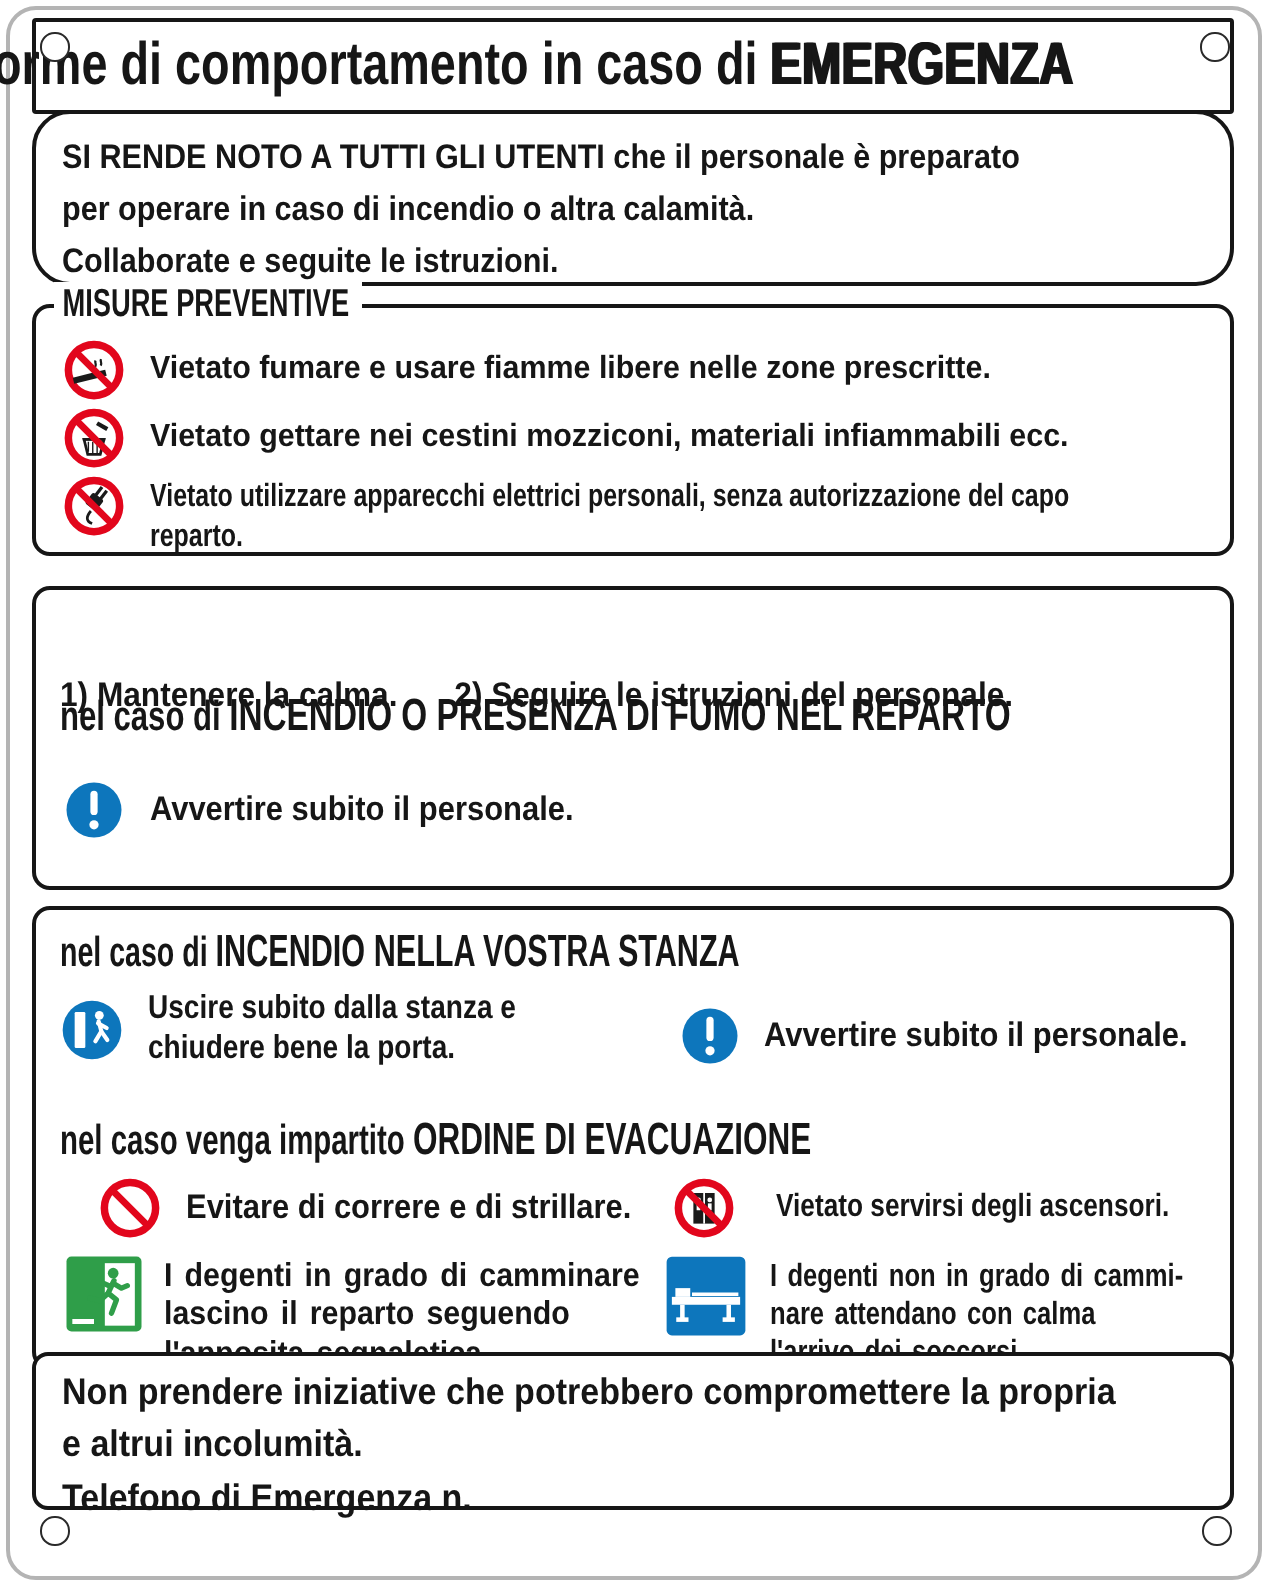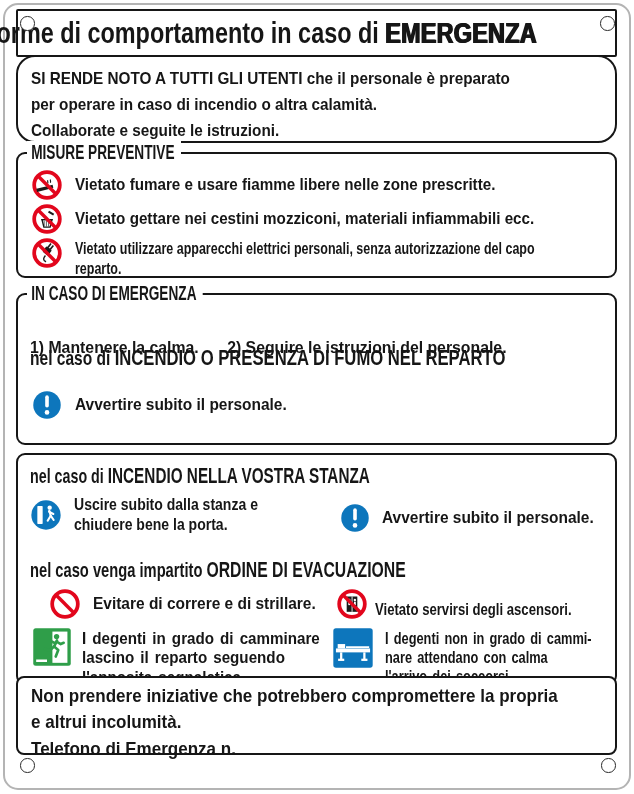--- a/index.html
+++ b/index.html
@@ -27,21 +27,21 @@
   .t-prev3{font-size:16px;line-height:1.22;transform:scaleX(.78);margin-top:1px;}
   .steps{position:absolute;left:12px;top:26px;font-size:17px;white-space:pre;transform:scaleX(.93);transform-origin:0 0;}
   .steps .s1{display:inline-block;width:212px;}
   .hd{position:absolute;white-space:pre;transform-origin:0 50%;}
   .hd .hp{font-size:21px;} .hd .hc{font-size:22.5px;}
   #emg-hd{left:12px;top:50px;transform:scaleX(.74);}
   #stz-hd1{left:12px;top:8px;transform:scaleX(.68);}
   #stz-hd2{left:12px;top:102px;transform:scaleX(.70);}
   #em1{left:14px;top:95px;} #em2{left:319px;top:88px;gap:11px;}
   #st1{left:12px;top:40px;gap:12px;} #st2{left:322px;top:48px;gap:12px;}
-  #ev1{left:32px;top:134px;} #ev2{left:319px;top:134px;gap:8px;align-items:flex-end;}
+  #ev1{left:32px;top:134px;} #ev2{left:319px;top:134px;gap:21px;}
   #ev3{left:14px;top:172px;gap:10px;} #ev4{left:314px;top:172px;gap:11px;}
   .t-std{font-size:17px;transform:scaleX(.91);transform-origin:0 50%;}
   .t-2l{font-size:16.5px;line-height:1.2;transform:scaleX(.85);transform-origin:0 50%;}
   .t-elev{font-size:16px;transform:scaleX(.82);transform-origin:0 50%;}
   .t-deg-l{font-size:16.5px;line-height:1.18;transform:scaleX(.92);word-spacing:2px;margin-top:2px;}
   .t-deg-r{font-size:16px;line-height:1.2;transform:scaleX(.8);word-spacing:2px;margin-top:2px;}
   .t-foot{position:absolute;left:13px;top:5px;font-size:18.5px;line-height:1.43;transform:scaleX(.92);}
   .screw{position:absolute;width:12.5px;height:12.5px;border:1.8px solid #2a2a2a;border-radius:50%;background:#fff;z-index:6;}
   #sc-tl{left:20px;top:16px;} #sc-tr{left:600px;top:16px;}
   #sc-bl{left:20px;top:758px;} #sc-br{left:601px;top:758px;}
@@ -113,21 +113,20 @@
         </g>
         <path d="M21.5 28c-3.5 4-4.5 8 1 10" stroke="#1a1a1a" stroke-width="2.2" fill="none"></path>
         <line x1="10.5" y1="10.5" x2="37.5" y2="37.5" class="rs" stroke-width="5.5"></line>
       </svg>
       <span class="tx t-prev3">Vietato utilizzare apparecchi elettrici personali, senza autorizzazione del capo
 reparto.</span>
     </div>
   </div>
 
   <div class="bx" id="emg-box">
-    <div class="legend"><span>IN CASO DI EMERGENZA</span></div>
 
     <p class="steps"><span class="s1">1) Mantenere la calma.</span><span>2) Seguire le istruzioni del personale.</span></p>
 
     <div class="hd" id="emg-hd"><span class="hp">nel caso di </span><span class="hc">INCENDIO O PRESENZA DI FUMO NEL REPARTO</span></div>
 
     <div class="item" id="em1">
       <svg class="ic30" viewBox="0 0 48 48">
         <circle cx="24" cy="24" r="22" class="bf"></circle>
         <rect x="21.1" y="8.5" width="5.8" height="19.5" rx="2.9" fill="#fff"></rect>
         <circle cx="24" cy="35.8" r="3.7" fill="#fff"></circle>

